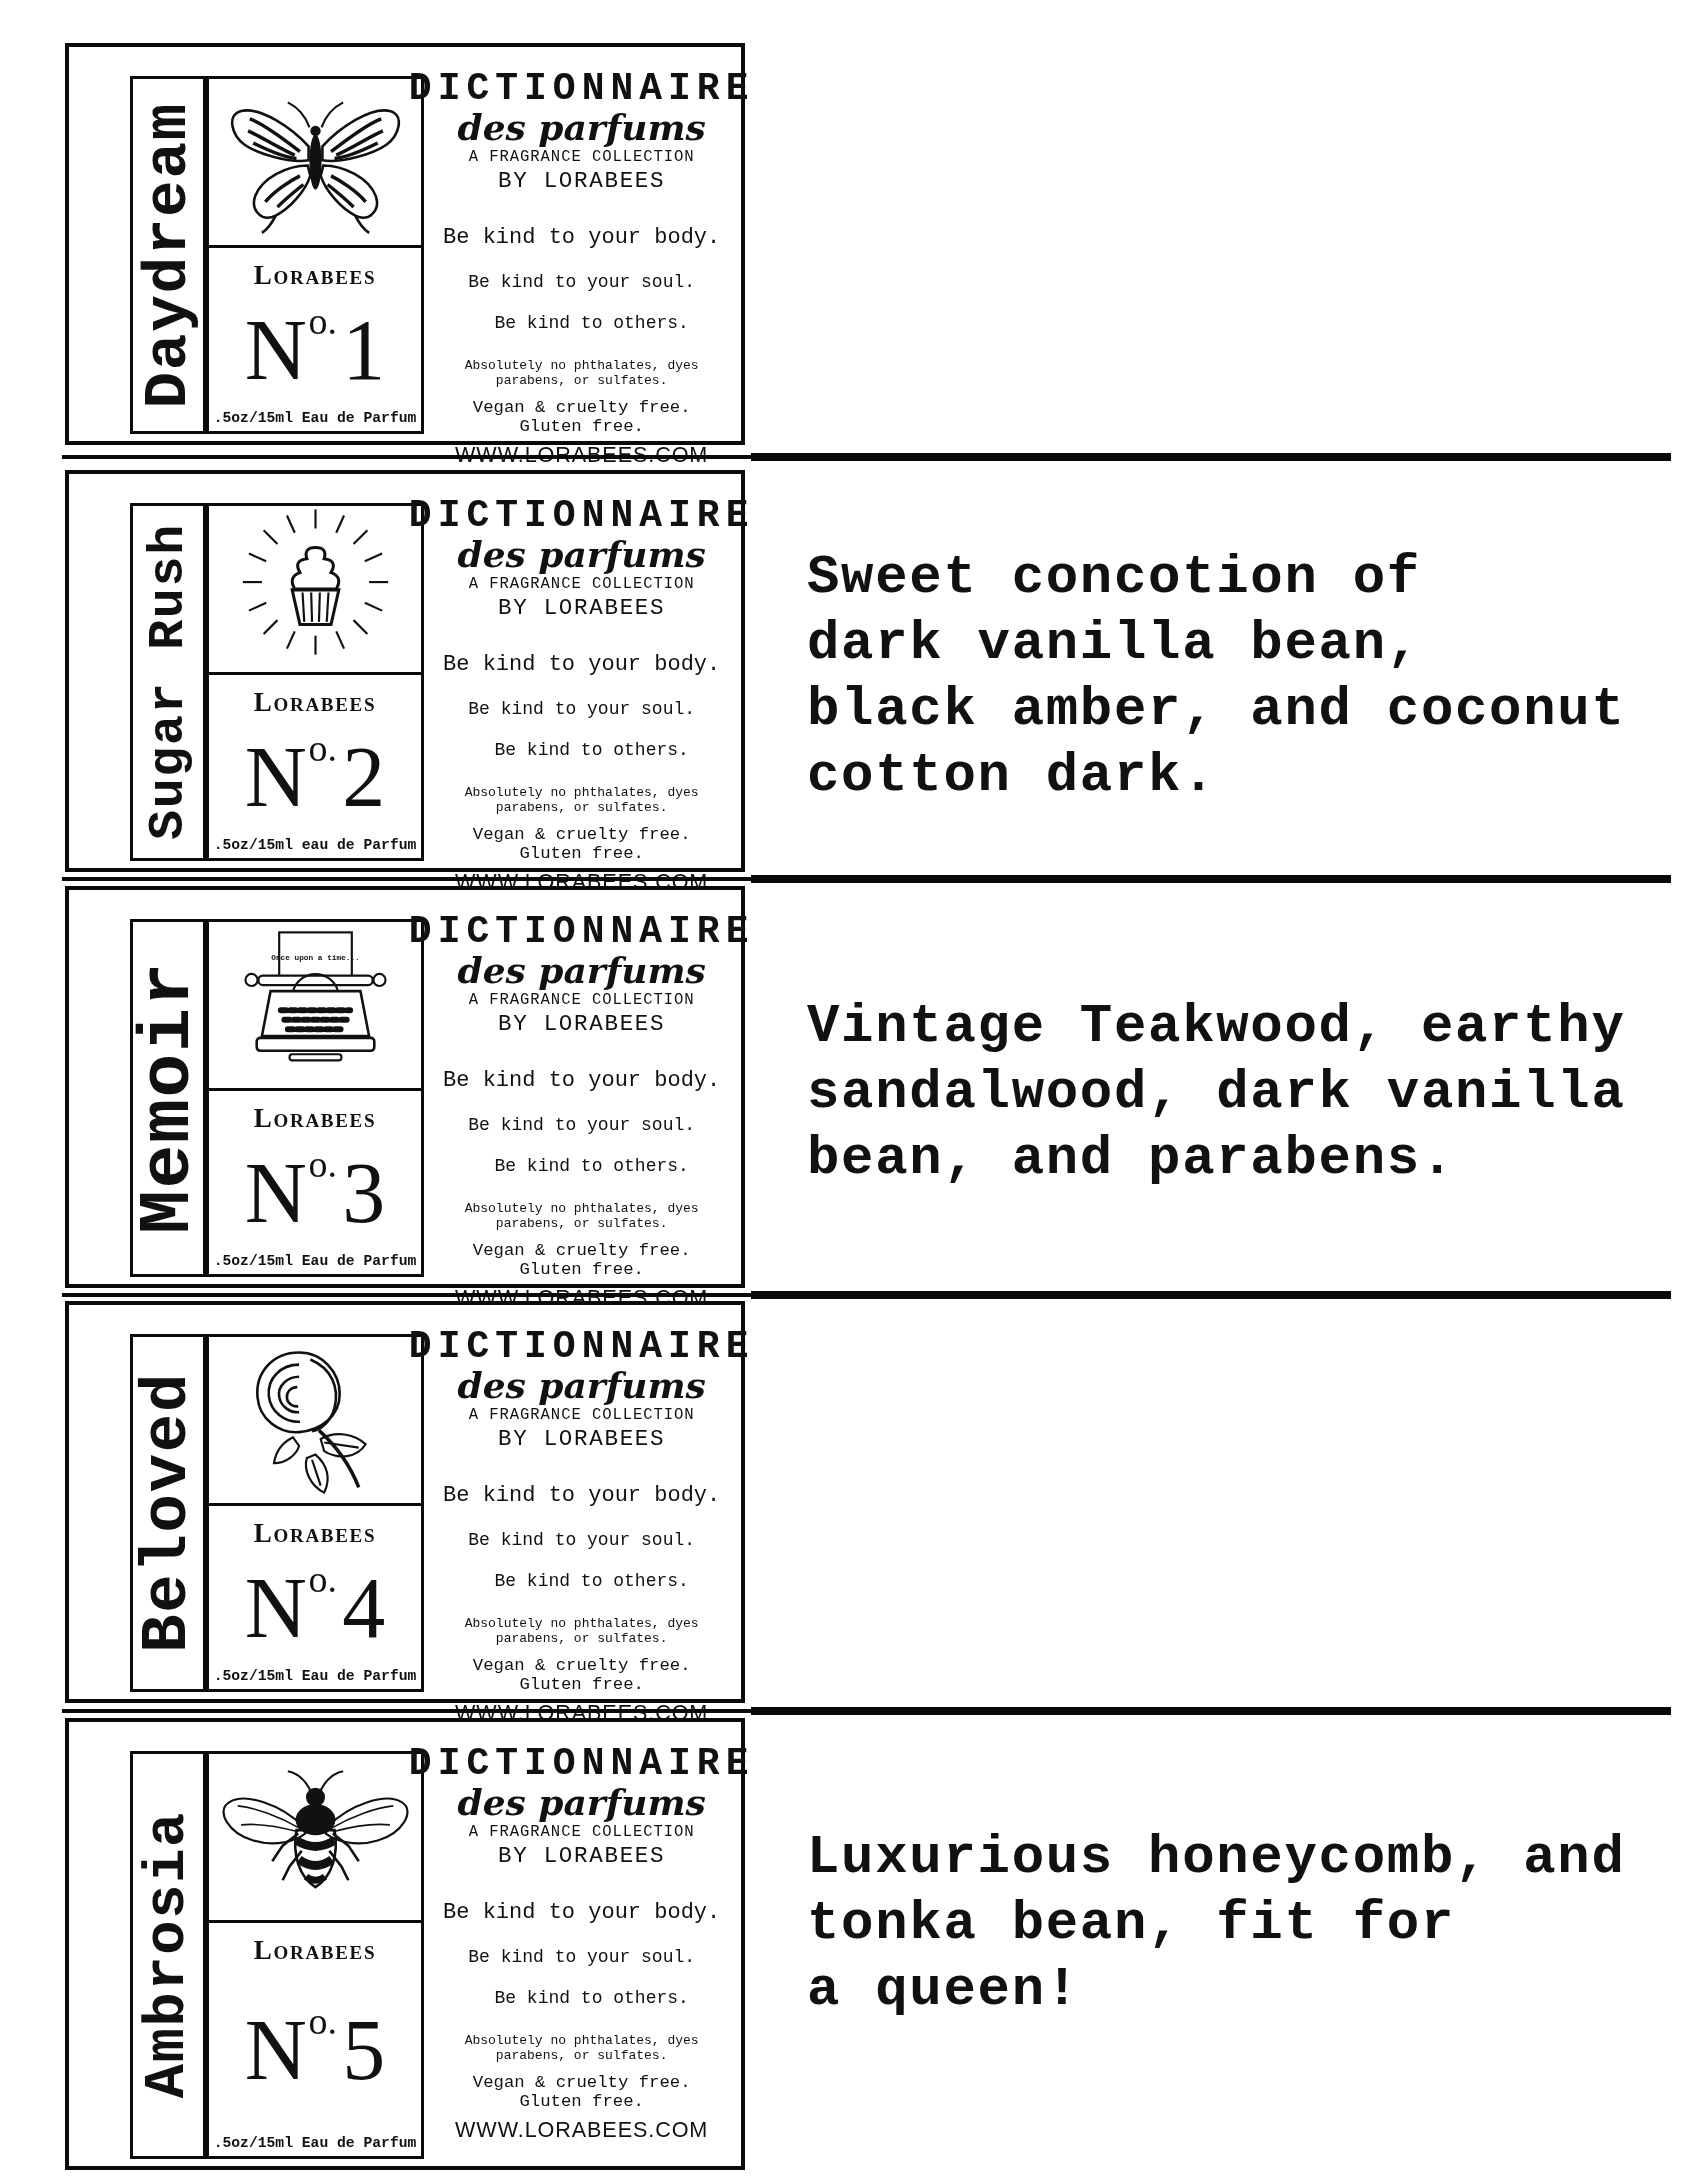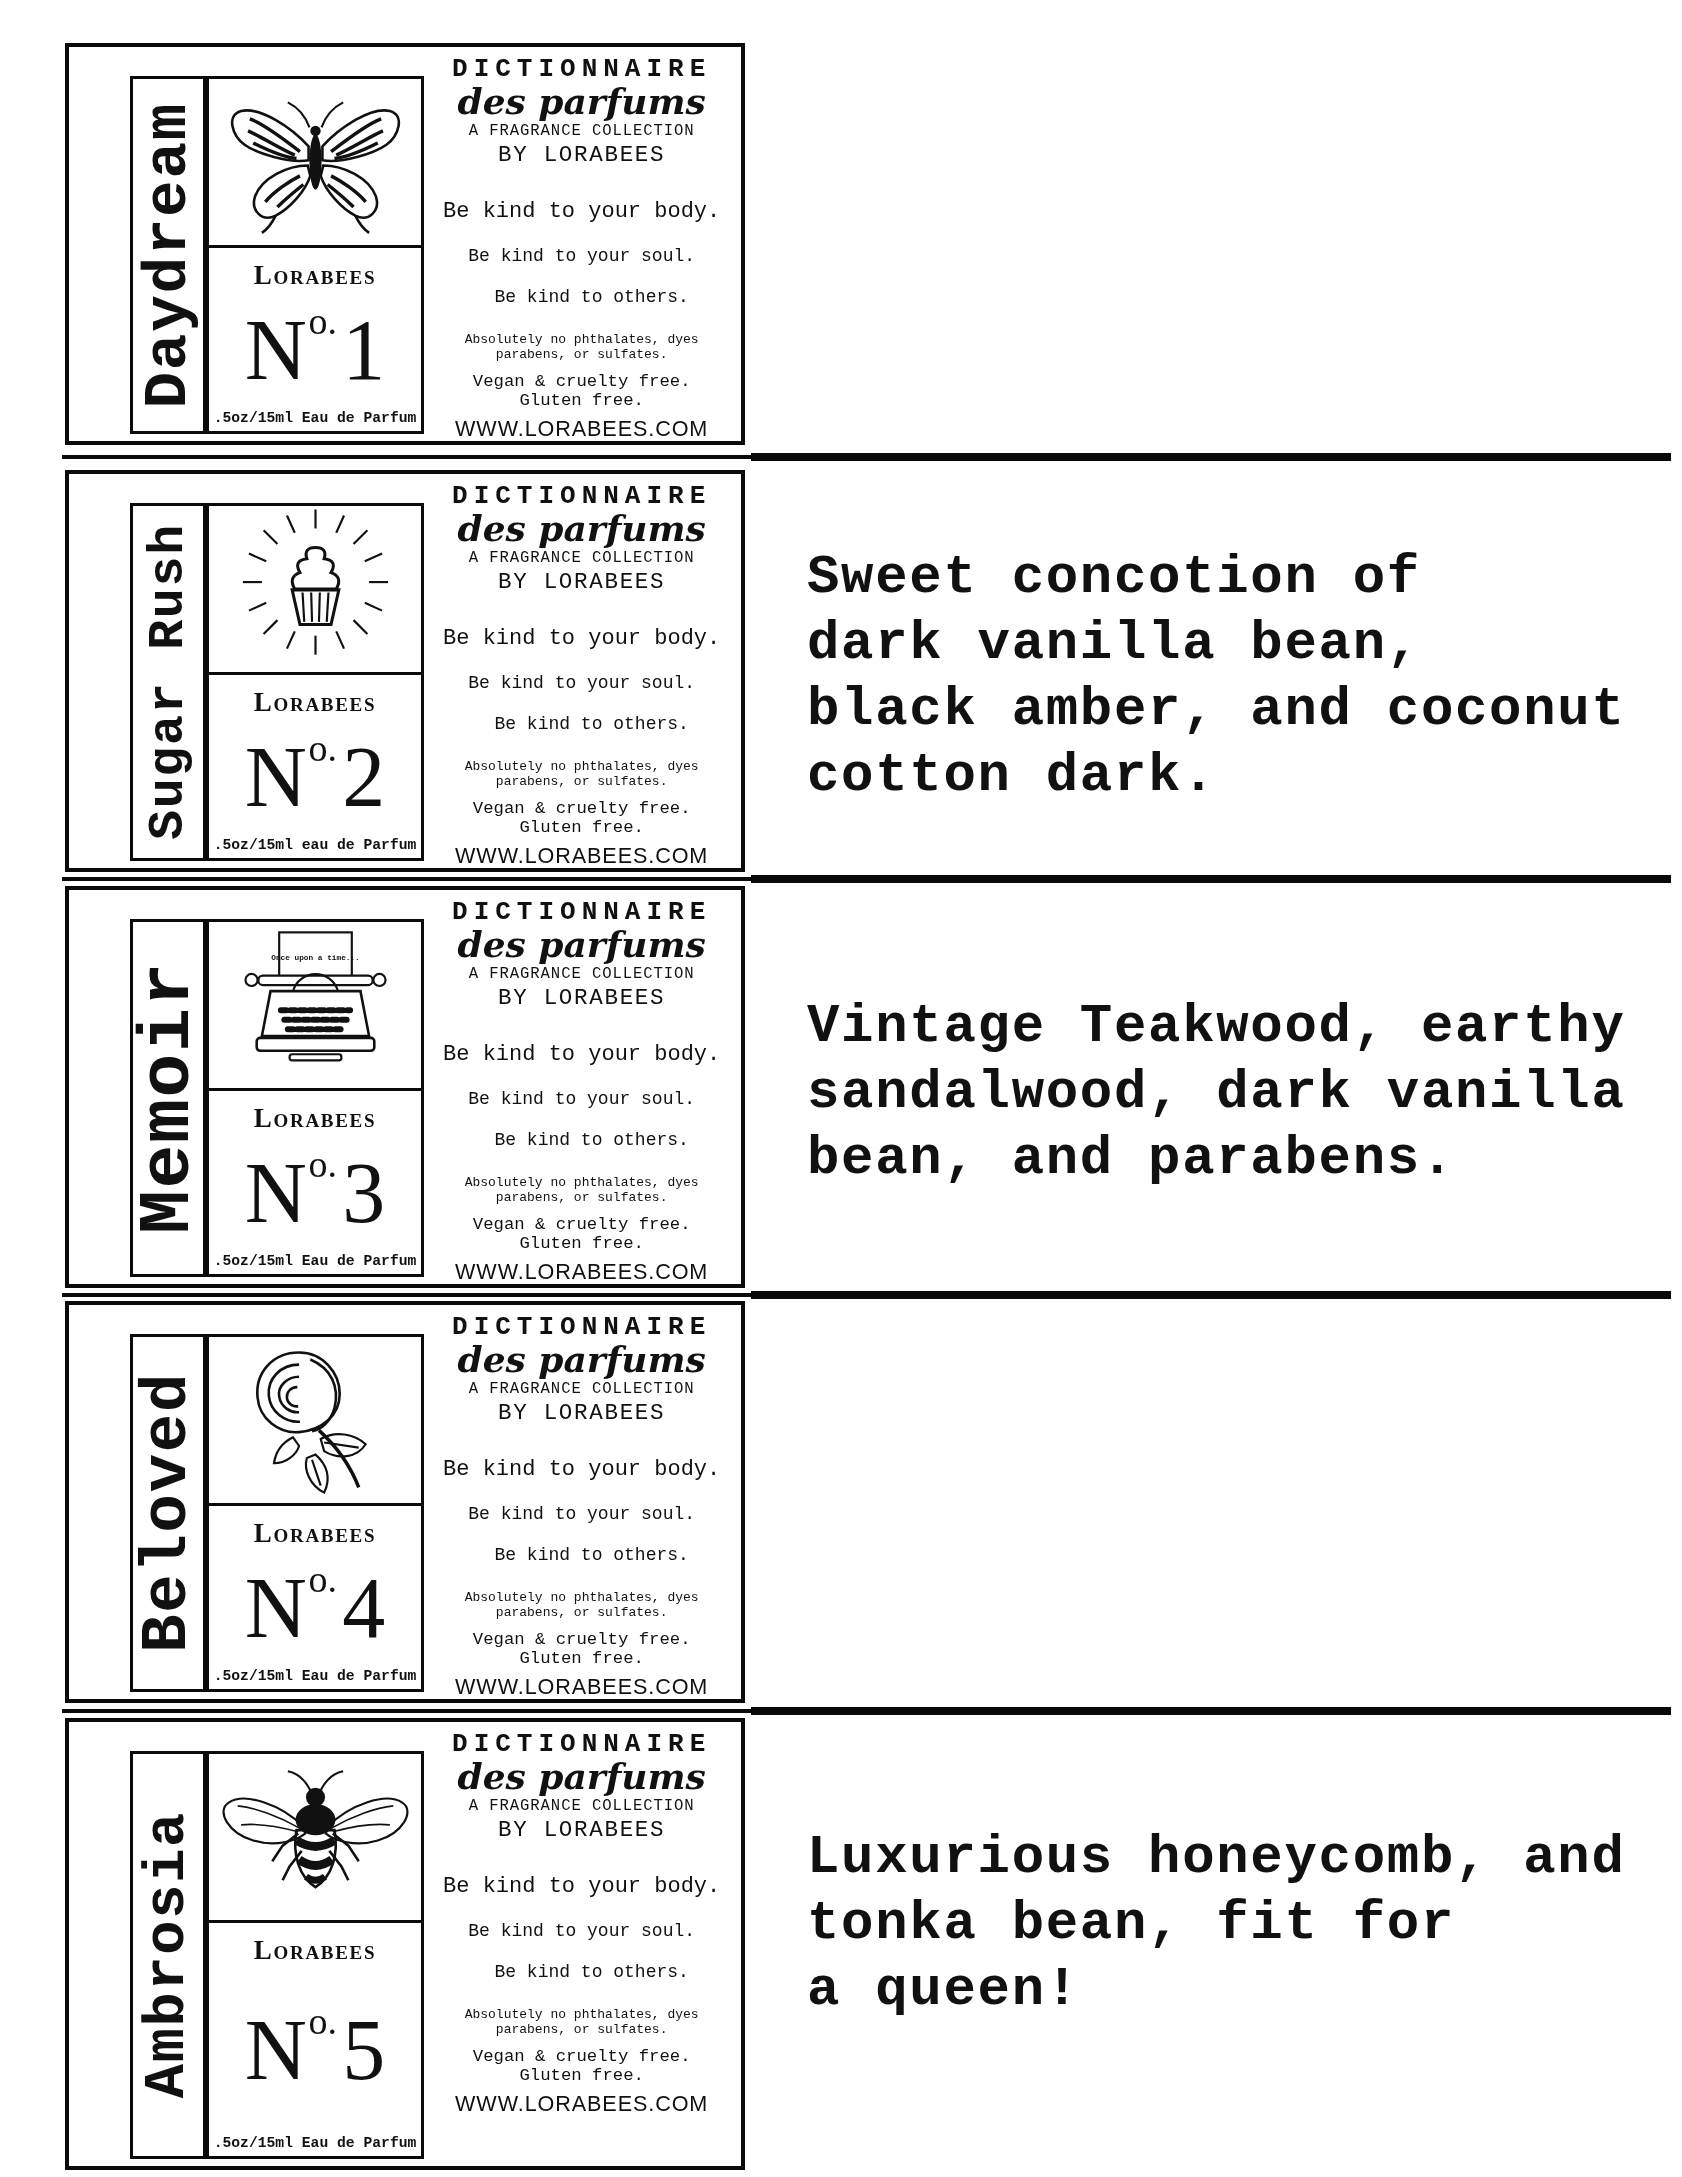--- a/index.html
+++ b/index.html
@@ -32,21 +32,21 @@
   .lorabees .reg { font-size:13px; vertical-align:super; font-variant:normal; }
   .no-line { flex:1; display:flex; align-items:center; justify-content:center;
              font-family:"Liberation Serif", serif; line-height:1; }
   .no-n  { font-size:86px; }
   .no-sup{ font-size:38px; vertical-align:super; position:relative; top:-29px; margin:0 5.2px 0 1.7px; }
   .no-d  { font-size:86px; }
   .size-text { margin-bottom:5.2px; font-size:14.7px; font-weight:bold; letter-spacing:0px; white-space:nowrap; }
 
   .center-col { position:absolute; left:355px; right:1.7px; top:1.7px; bottom:1.7px;
                 display:flex; flex-direction:column; align-items:center; text-align:center; }
-  .dict   { margin-top:5px; font-size:26px; font-weight:bold; letter-spacing:6px; }
+  .dict   { margin-top:18px; font-size:38px; font-weight:bold; letter-spacing:6px; }
   .script { margin-top:-3.5px; font-family:"DejaVu Serif", serif; font-style:italic; font-weight:bold; font-size:36px; }
   .frag   { margin-top:0px; font-size:15.6px; letter-spacing:0.9px; }
   .bylor  { margin-top:2px; font-size:22.5px; letter-spacing:1.7px; }
   .bylor .reg { font-size:11.2px; vertical-align:super; }
   .kind-1 { margin-top:31px; font-size:22px; }
   .kind-2 { margin-top:21.6px; font-size:18px; }
   .kind-3 { margin-top:21.6px; font-size:18px;margin-left:20px; }
   .absol  { margin-top:26px; font-size:13px; line-height:1.15; }
   .vegan  { margin-top:8.6px; font-size:17.3px; line-height:1.1; }
   .www    { margin-top:6px; font-family:Liberation Sans, sans-serif; font-size:21.6px; letter-spacing:0.9px; }

